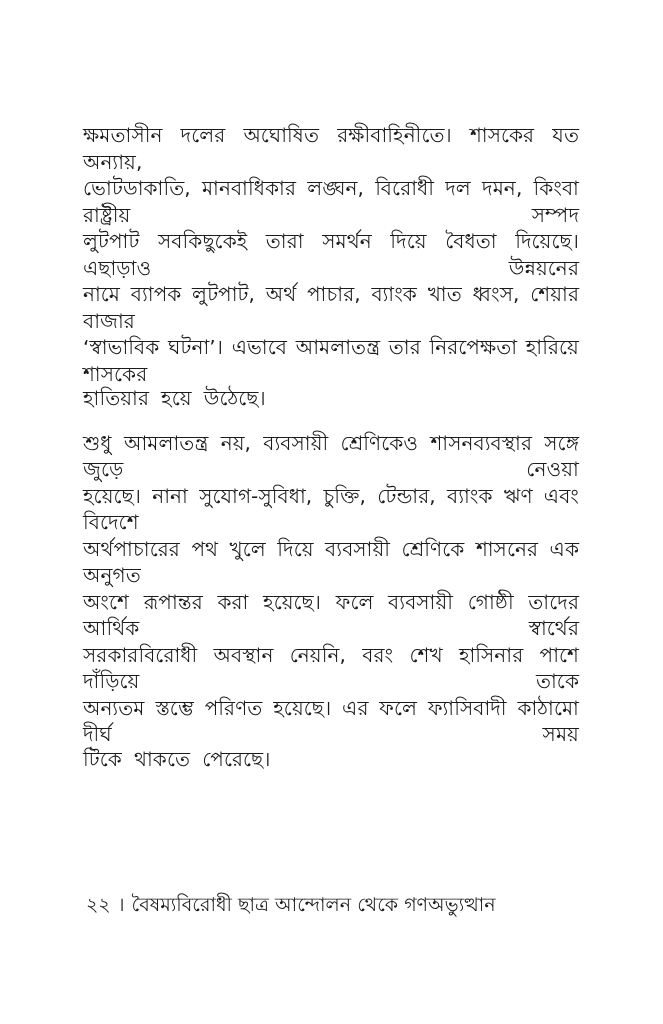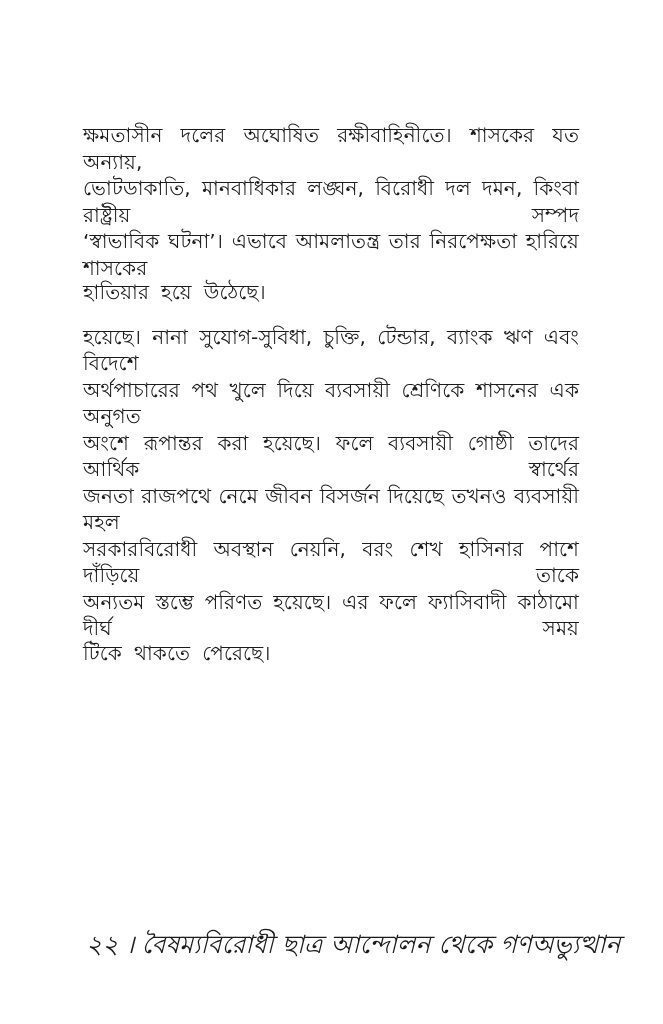--- a/index.html
+++ b/index.html
@@ -33,46 +33,47 @@
     text-align: justify;
     text-align-last: justify;
   }
   .para .line.last {
     text-align-last: left;
     font-family: Liberation Mono, monospace;
   }
   .footer {
     position: absolute;
     left: 86px;
-    top: 932px;
-    font-size: 25px;
+    top: 892px;
+    font-size: 19px;
     line-height: 25px;
     white-space: nowrap;
-    font-style: italic;
   }
   .footer .sep {
     margin: 0 7px;
   }
 </style>
 </head>
 <body>
 
 <div class="page" style="--page-bg: #ffffff; --page-fg: #1b1b1b;">
   <div class="body-text">
     <div class="para">
         <div class="line">ক্ষমতাসীন দলের অঘোষিত রক্ষীবাহিনীতে। শাসকের যত অন্যায়,</div>
         <div class="line">ভোটডাকাতি, মানবাধিকার লঙ্ঘন, বিরোধী দল দমন, কিংবা রাষ্ট্রীয় সম্পদ</div>
+        <div class="line">লুটপাট সবকিছুকেই তারা সমর্থন দিয়ে বৈধতা দিয়েছে। এছাড়াও উন্নয়নের</div>
+        <div class="line">নামে ব্যাপক লুটপাট, অর্থ পাচার, ব্যাংক খাত ধ্বংস, শেয়ার বাজার</div>
         <div class="line">‘স্বাভাবিক ঘটনা’। এভাবে আমলাতন্ত্র তার নিরপেক্ষতা হারিয়ে শাসকের</div>
         <div class="line last">হাতিয়ার হয়ে উঠেছে।</div>
       </div>
     <div class="para">
+        <div class="line">শুধু আমলাতন্ত্র নয়, ব্যবসায়ী শ্রেণিকেও শাসনব্যবস্থার সঙ্গে জুড়ে নেওয়া</div>
         <div class="line">হয়েছে। নানা সুযোগ-সুবিধা, চুক্তি, টেন্ডার, ব্যাংক ঋণ এবং বিদেশে</div>
         <div class="line">অর্থপাচারের পথ খুলে দিয়ে ব্যবসায়ী শ্রেণিকে শাসনের এক অনুগত</div>
         <div class="line">অংশে রূপান্তর করা হয়েছে। ফলে ব্যবসায়ী গোষ্ঠী তাদের আর্থিক স্বার্থের</div>
-        <div class="line">জনতা রাজপথে নেমে জীবন বিসর্জন দিয়েছে তখনও ব্যবসায়ী মহল</div>
         <div class="line">সরকারবিরোধী অবস্থান নেয়নি, বরং শেখ হাসিনার পাশে দাঁড়িয়ে তাকে</div>
         <div class="line">অন্যতম স্তম্ভে পরিণত হয়েছে। এর ফলে ফ্যাসিবাদী কাঠামো দীর্ঘ সময়</div>
         <div class="line last">টিকে থাকতে পেরেছে।</div>
       </div>
 
   </div>
 
   <div class="footer">
     <span>২২</span><span class="sep">।</span><span>বৈষম্যবিরোধী ছাত্র আন্দোলন থেকে গণঅভ্যুত্থান</span>
   </div>

